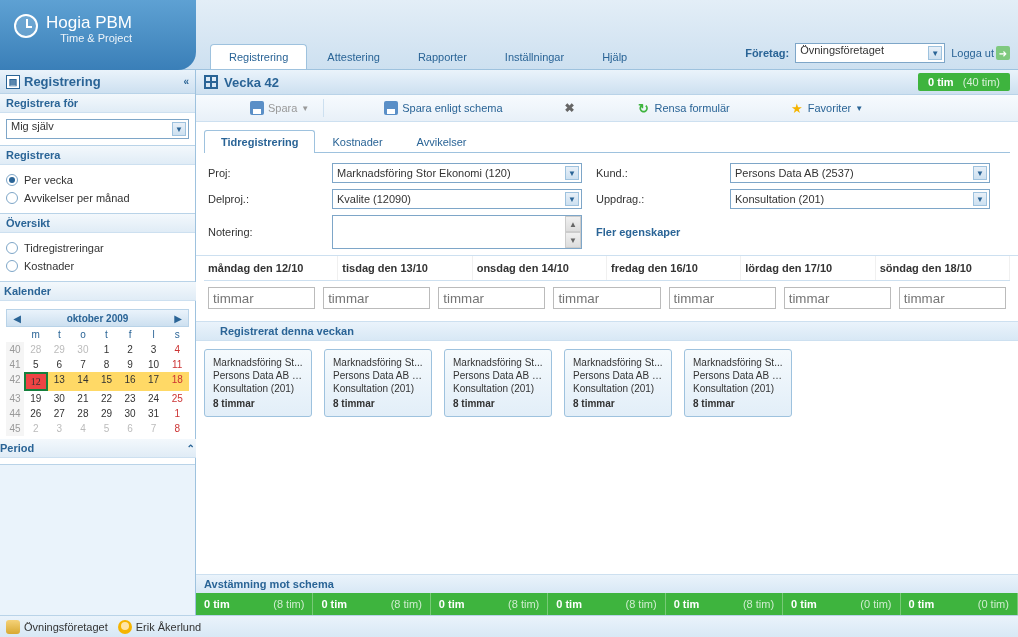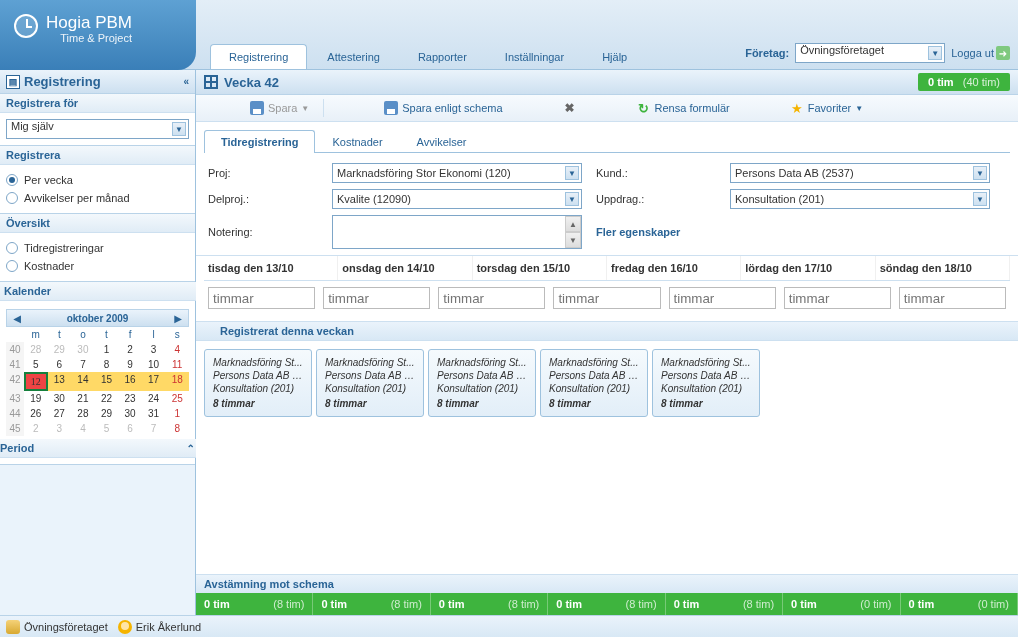--- a/index.html
+++ b/index.html
@@ -298,23 +298,22 @@
   background: linear-gradient(#eaf3fb,#d8e8f5);
   padding: 3px 24px;
   border-top: 1px solid #cde0f0;
   border-bottom: 1px solid #cde0f0;
   color: #2a6496;
   font-weight: bold;
   margin-top: 6px;
 }
 .cards-row {
   display: flex;
-  gap: 4px;
+  gap: 12px;
   padding: 8px;
-  font-style: italic;
 }
 .reg-card {
   background: linear-gradient(#f5fafd,#e2eef8);
   border: 1px solid #9ec2de;
   border-radius: 3px;
   padding: 6px 8px;
   width: 108px;
   cursor: pointer;
   font-size: 10px;
   line-height: 1.3;
@@ -589,23 +588,23 @@
         <div class="note-scroll">
             <span>▲</span>
             <span>▼</span>
           </div>
       </div>
       <div class="more-props">Fler egenskaper</div>
       <div></div>
     </div>
 
     <div class="days-header" id="days-header">
+        <div class="day-col">måndag den 12/10</div>
         <div class="day-col">tisdag den 13/10</div>
         <div class="day-col">onsdag den 14/10</div>
-        <div class="day-col">torsdag den 15/10</div>
         <div class="day-col">fredag den 16/10</div>
         <div class="day-col">lördag den 17/10</div>
         <div class="day-col">söndag den 18/10</div>
       </div>
     <div class="days-inputs" id="days-inputs">
         <div class="day-in-wrap"><input class="day-input" placeholder="timmar" style=""></div>
         <div class="day-in-wrap"><input class="day-input" placeholder="timmar" style=""></div>
         <div class="day-in-wrap"><input class="day-input" placeholder="timmar" style=""></div>
         <div class="day-in-wrap"><input class="day-input" placeholder="timmar" style=""></div>
         <div class="day-in-wrap"><input class="day-input" placeholder="timmar" style=""></div>

